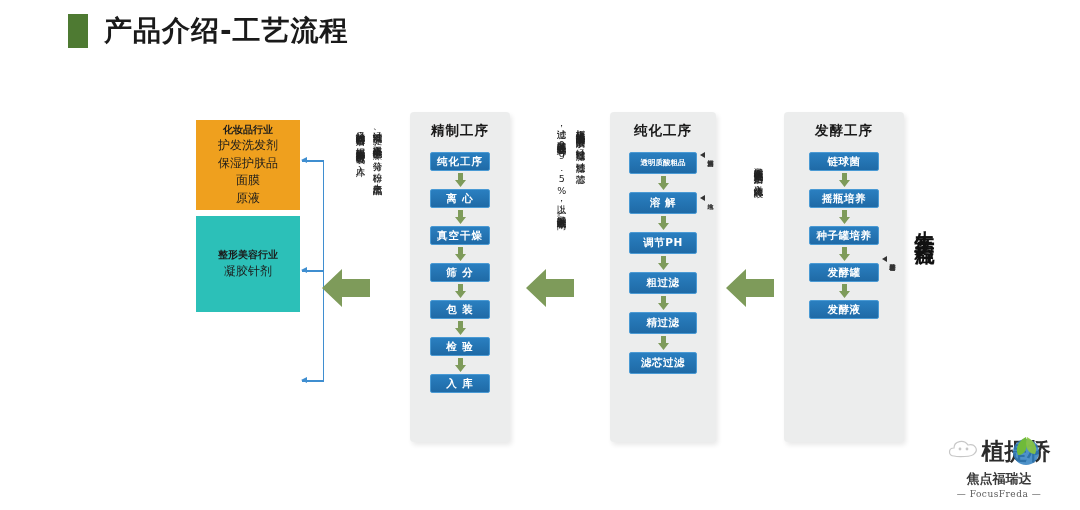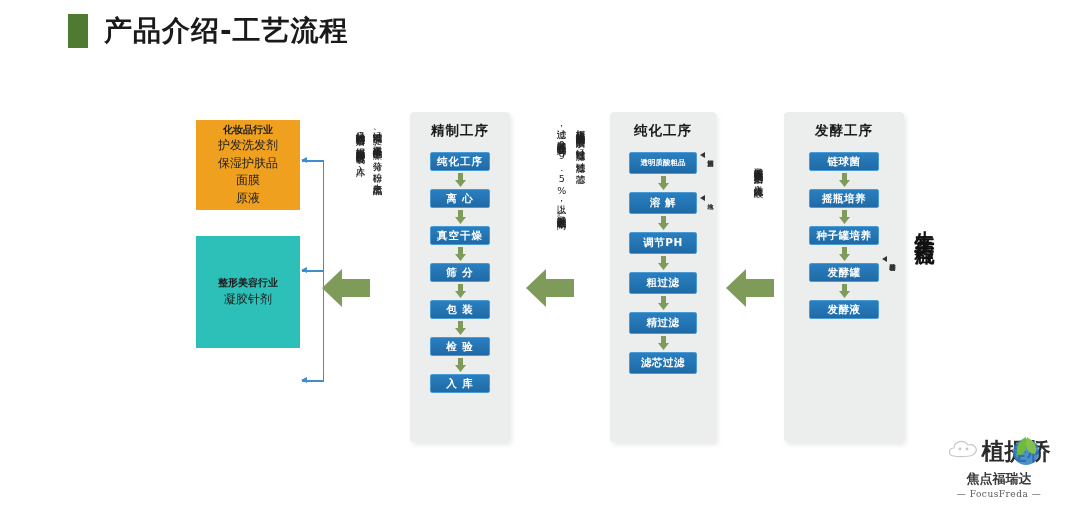--- a/index.html
+++ b/index.html
@@ -18,21 +18,21 @@
 
   
   .prod-box {
     position: absolute; left: 196px; width: 104px;
     display: flex; flex-direction: column; align-items: center; justify-content: center;
     color: #1b1b1b; text-align: center; padding: 0 2px;
   }
   .prod-box .ph { font-size: 10px; font-weight: bold; line-height: 1.45; }
   .prod-box .pi { font-size: 12px; line-height: 1.45; }
   #prod-0 { top: 120px; height: 90px; background: #efa01e; }
-  #prod-1 { top: 236px; height: 112px; background: #2cc0b8; }
+  #prod-1 { top: 216px; height: 96px; background: #2cc0b8; }
   #prod-2 { top: 344px; height: 92px; background: #1e8fe0; }
 
   
   .bracket { position: absolute; left: 302px; top: 160px; width: 22px; height: 222px; }
   .bracket .vline { position: absolute; right: 0; top: 0; width: 1.5px; height: 100%; background: #3f8ed0; }
   .bracket .hline { position: absolute; right: 0; width: 22px; height: 1.5px; background: #3f8ed0; }
   .bracket .hline.h0 { top: 0; }
   .bracket .hline.h1 { top: 110px; }
   .bracket .hline.h2 { top: 220px; }
   .bracket .tip { position: absolute; left: -1px; width: 0; height: 0;

